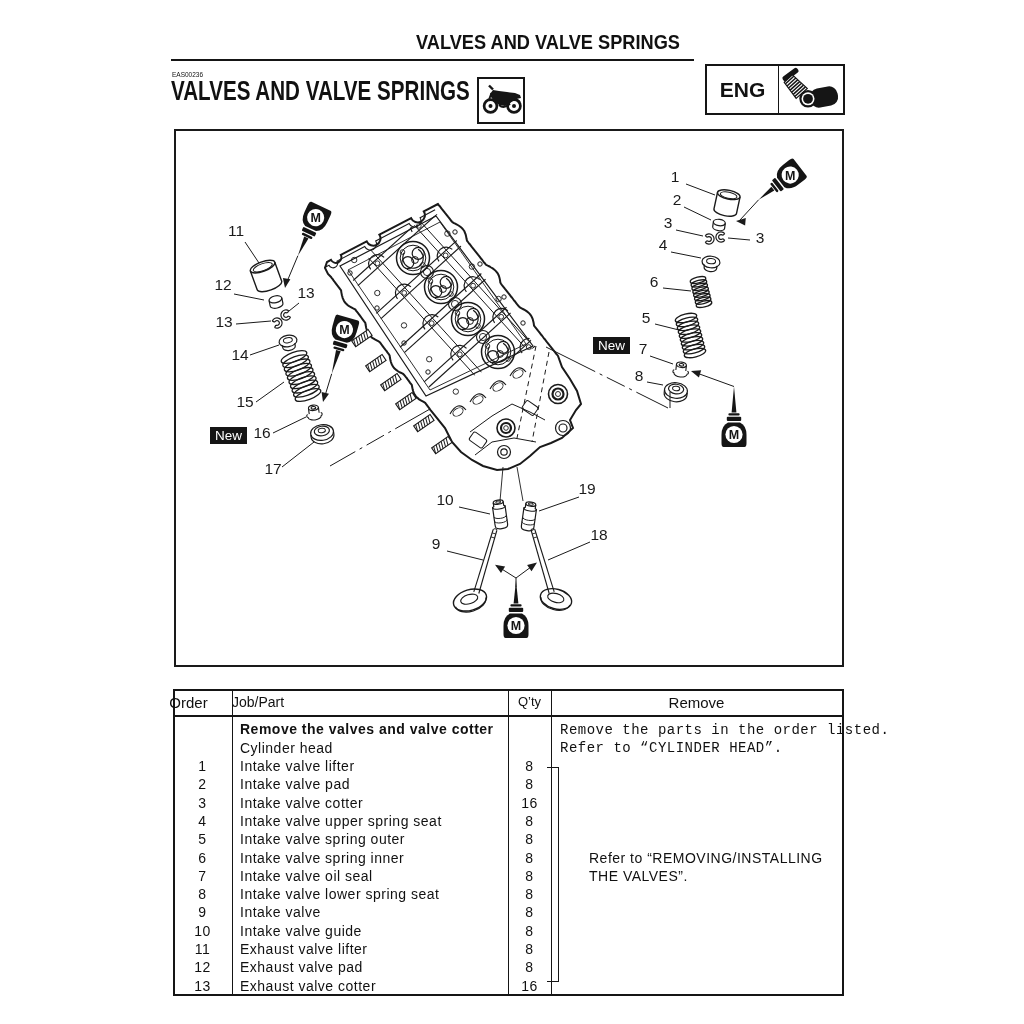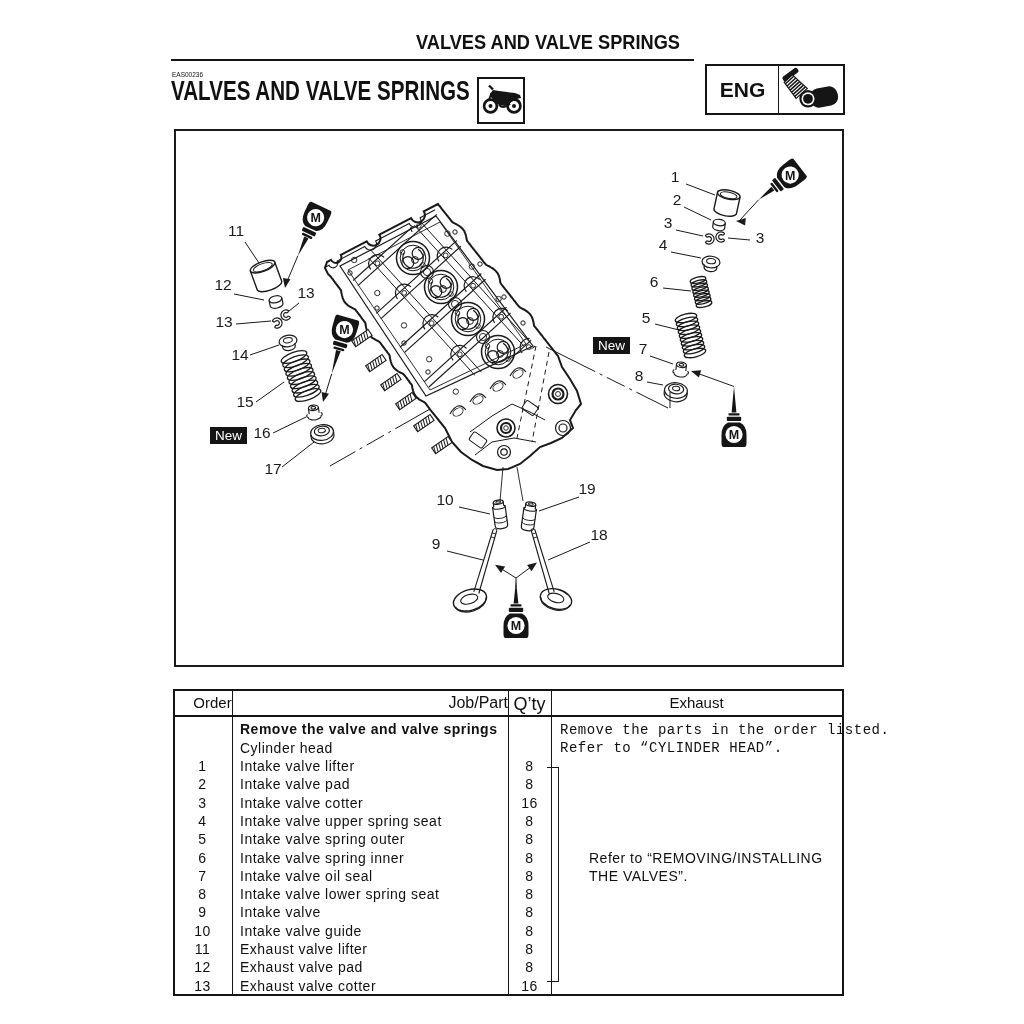--- a/index.html
+++ b/index.html
@@ -602,28 +602,28 @@
 <div class="abs" style="left:173px;top:689px;width:667px;height:303px;border:2px solid #151515;"></div>
 
 <div class="abs" style="left:232px;top:691px;width:1px;height:303px;background:#151515;"></div>
 
 <div class="abs" style="left:508px;top:691px;width:1px;height:303px;background:#151515;"></div>
 
 <div class="abs" style="left:551px;top:691px;width:1px;height:303px;background:#151515;"></div>
 
 <div class="abs" style="left:175px;top:715px;width:667px;height:1.5px;background:#151515;"></div>
 
-<div class="abs" style="left:183px;top:694px;width:59px;text-align:center;font-size:15px;">Order</div>
-<div class="abs" style="left:232px;top:694px;width:276px;text-align:right;font-size:16px;">Job/Part</div>
-<div class="abs" style="left:508px;top:694px;width:43px;text-align:center;font-size:18px;">Q’ty</div>
-<div class="abs" style="left:551px;top:694px;width:291px;text-align:center;font-size:15px;">Exhaust</div>
+<div class="abs" style="left:159px;top:694px;width:59px;text-align:center;font-size:15px;">Order</div>
+<div class="abs" style="left:232px;top:694px;width:276px;text-align:left;font-size:14px;">Job/Part</div>
+<div class="abs" style="left:508px;top:694px;width:43px;text-align:center;font-size:13px;">Q’ty</div>
+<div class="abs" style="left:551px;top:694px;width:291px;text-align:center;font-size:15px;">Remove</div>
 
 <div class="abs" style="left:173px;top:757.1px;width:59px;text-align:center;font-size:14px;letter-spacing:0.5px;line-height:18.3px;">1<br>2<br>3<br>4<br>5<br>6<br>7<br>8<br>9<br>10<br>11<br>12<br>13</div>
 
-<div class="abs b" style="left:240px;top:720.5px;font-size:14px;letter-spacing:0.5px;">Remove the valve and valve springs</div>
+<div class="abs b" style="left:240px;top:720.5px;font-size:14px;letter-spacing:0.5px;">Remove the valves and valve cotter</div>
 <div class="abs" style="left:240px;top:738.8px;font-size:14px;letter-spacing:0.5px;line-height:18.3px;">Cylinder head<br>Intake valve lifter<br>Intake valve pad<br>Intake valve cotter<br>Intake valve upper spring seat<br>Intake valve spring outer<br>Intake valve spring inner<br>Intake valve oil seal<br>Intake valve lower spring seat<br>Intake valve<br>Intake valve guide<br>Exhaust valve lifter<br>Exhaust valve pad<br>Exhaust valve cotter</div>
 
 <div class="abs" style="left:508px;top:757.1px;width:43px;text-align:center;font-size:14px;letter-spacing:0.5px;line-height:18.3px;">8<br>8<br>16<br>8<br>8<br>8<br>8<br>8<br>8<br>8<br>8<br>8<br>16</div>
 
 <div class="abs" style="left:560px;top:720.5px;font-size:14px;letter-spacing:0.5px;line-height:18.3px;font-family:Liberation Mono, monospace;">Remove the parts in the order listed.<br>Refer to “CYLINDER HEAD”.</div>
 
 <div class="abs" style="left:589px;top:848.6px;font-size:14px;letter-spacing:0.5px;line-height:18.3px;">Refer to “REMOVING/INSTALLING<br>THE VALVES”.</div>
 
 <div class="abs" style="left:547px;top:767px;width:11px;height:213px;border-top:1.3px solid #151515;border-right:1.3px solid #151515;border-bottom:1.3px solid #151515;"></div>
 

